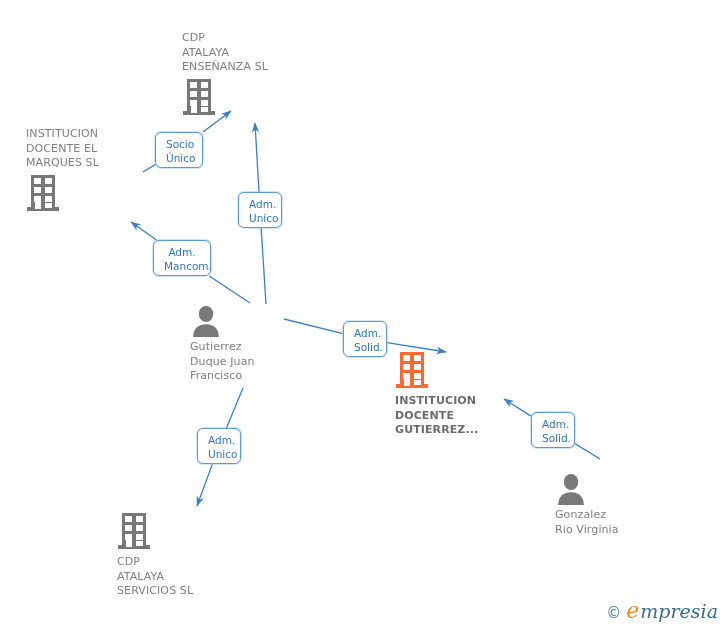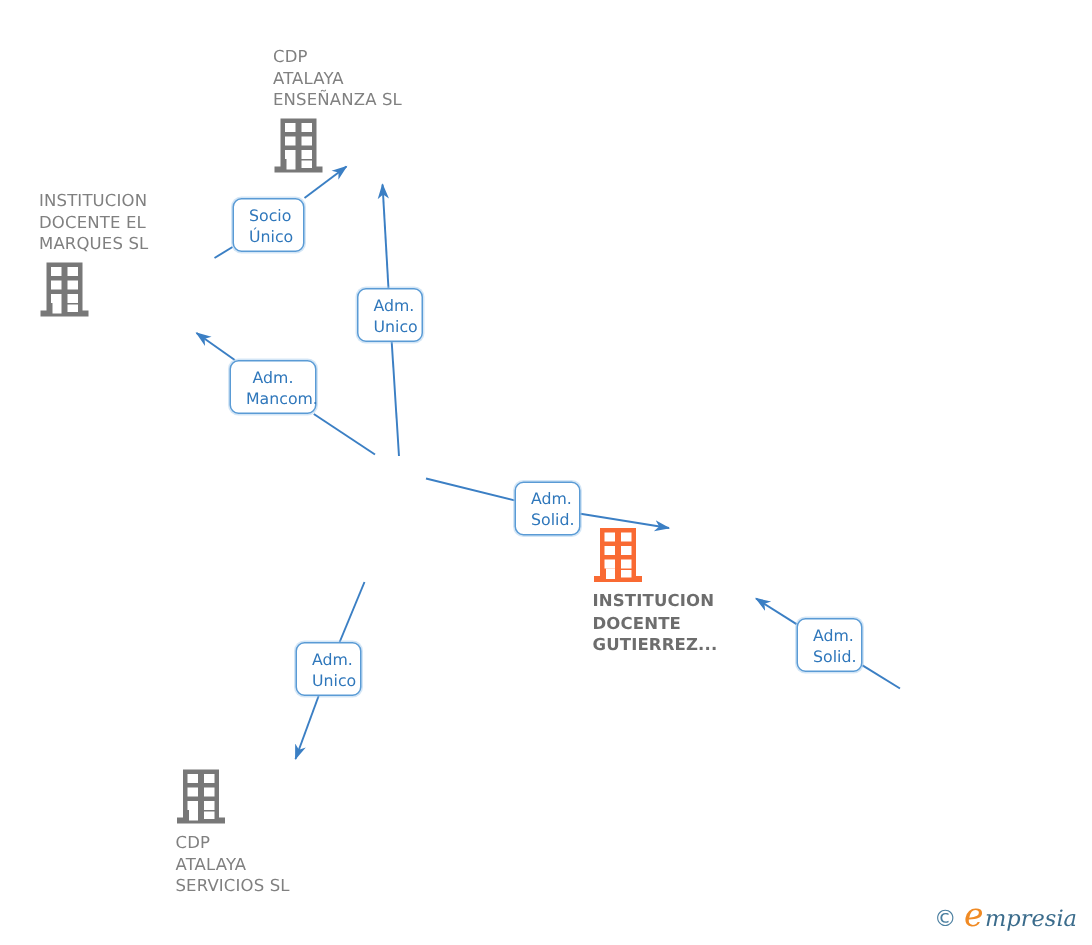--- a/index.html
+++ b/index.html
@@ -141,20 +141,33 @@
           <rect x="19" y="13" width="7" height="6"></rect>
           <rect x="8" y="22" width="7" height="6"></rect>
           <rect x="19" y="22" width="7" height="6"></rect>
           <rect x="19" y="29" width="7" height="5"></rect>
           <rect x="9" y="28" width="6" height="7"></rect>
         </g>
       </svg>
     </span>
   </div>
 
+  <div class="node" style="left:265px; top:305px;">
+    <span class="glyph">
+      <svg width="32" height="32" viewBox="0 0 32 32">
+        <g fill="#787878">
+          <ellipse cx="16" cy="9" rx="7.2" ry="8"></ellipse>
+          <path d="M3.2,32 C3.2,23.2 8.6,19.2 16,19.2 C23.4,19.2 28.8,23.2 28.8,32 Z"></path>
+        </g>
+      </svg>
+    </span>
+    <div class="caption">Gutierrez
+Duque Juan
+Francisco</div>
+  </div>
 
   <div class="node highlight" style="left:470px; top:351px;">
     <span class="glyph">
       <svg width="34" height="40" viewBox="0 0 34 40">
         <g fill="#f96a33">
           <rect x="5" y="1" width="24" height="34"></rect>
           <rect x="1" y="33" width="32" height="4"></rect>
         </g>
         <g fill="#ffffff">
           <rect x="8" y="4" width="7" height="6"></rect>
@@ -166,20 +179,32 @@
           <rect x="19" y="29" width="7" height="5"></rect>
           <rect x="9" y="28" width="6" height="7"></rect>
         </g>
       </svg>
     </span>
     <div class="caption">INSTITUCION
 DOCENTE
 GUTIERREZ...</div>
   </div>
 
+  <div class="node" style="left:630px; top:473px;">
+    <span class="glyph">
+      <svg width="32" height="32" viewBox="0 0 32 32">
+        <g fill="#787878">
+          <ellipse cx="16" cy="9" rx="7.2" ry="8"></ellipse>
+          <path d="M3.2,32 C3.2,23.2 8.6,19.2 16,19.2 C23.4,19.2 28.8,23.2 28.8,32 Z"></path>
+        </g>
+      </svg>
+    </span>
+    <div class="caption">Gonzalez
+Rio Virginia</div>
+  </div>
 
   <div class="node" style="left:192px; top:512px;">
     <span class="glyph">
       <svg width="34" height="40" viewBox="0 0 34 40">
         <g fill="#787878">
           <rect x="5" y="1" width="24" height="34"></rect>
           <rect x="1" y="33" width="32" height="4"></rect>
         </g>
         <g fill="#ffffff">
           <rect x="8" y="4" width="7" height="6"></rect>
@@ -212,16 +237,16 @@
 
   <div class="chip" style="left:531px; top:412px; width:44px; height:36px;">Adm.
 Solid.</div>
 
   <div class="chip" style="left:197px; top:428px; width:44px; height:36px;">Adm.
 Unico</div>
 
   <div style="position:absolute; right:10px; bottom:8px; display:flex; align-items:baseline; gap:5px; z-index:8;">
     <span style="font-size:15px; color:#4b7fa0; line-height:1;">©</span>
     <span style="font-family:'DejaVu Serif',serif; font-style:italic; font-size:22px; color:#f08a24; line-height:1;">e</span>
-    <span style="font-family:'DejaVu Serif',serif; font-style:italic; font-size:15px; color:#3b6c8c; line-height:1; margin-left:-4px;">mpresia</span>
+    <span style="font-family:'DejaVu Serif',serif; font-style:italic; font-size:19px; color:#3b6c8c; line-height:1; margin-left:-4px;">mpresia</span>
   </div>
 
 </div>
 
 </body></html>

